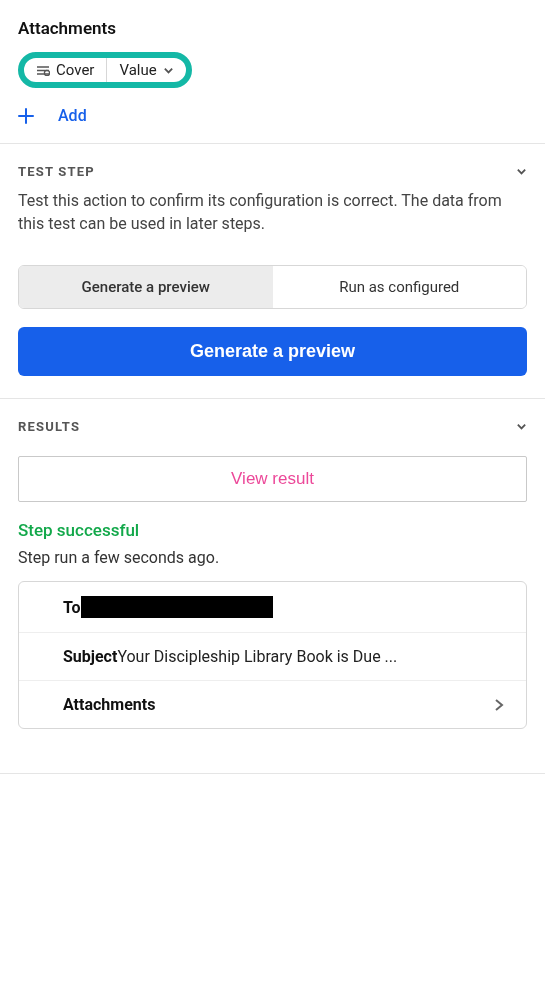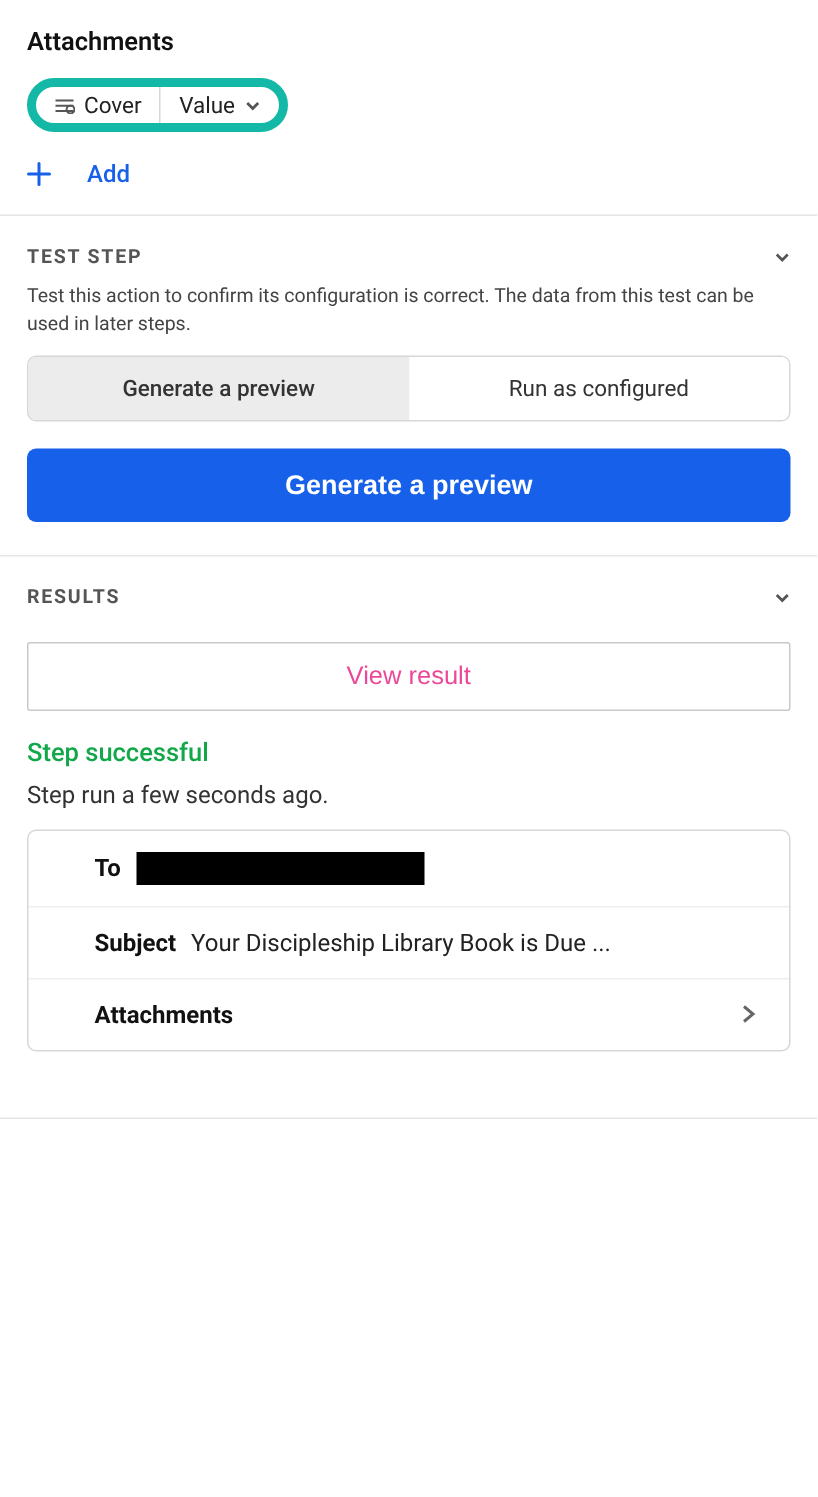--- a/index.html
+++ b/index.html
@@ -61,24 +61,24 @@
     margin-bottom: 10px;
   }
   .step-header-title {
     font-size: 13px;
     font-weight: 700;
     letter-spacing: 1.2px;
     color: #555;
     text-transform: uppercase;
   }
   .step-desc {
-    font-size: 13px;
+    font-size: 16px;
     line-height: 1.45;
     color: #444;
-    margin-bottom: 10px;
+    margin-bottom: 30px;
   }
   .seg-toggle {
     display: flex;
     border: 1px solid #d7d7d7;
     border-radius: 6px;
     overflow: hidden;
     margin-bottom: 18px;
   }
   .seg-btn {
     flex: 1;
@@ -136,21 +136,20 @@
     align-items: center;
     padding: 16px 22px;
     font-size: 17px;
     font-weight: 700;
     border-bottom: 1px solid #e5e5e5;
     cursor: pointer;
   }
   .input-row {
     display: flex;
     align-items: center;
-    gap: 10px;
     padding: 14px 22px 14px 44px;
     border-bottom: 1px solid #eee;
     font-size: 16px;
     white-space: nowrap;
     overflow: hidden;
   }
   .input-row:last-child { border-bottom: none; }
   .input-row.attach { justify-content: space-between; cursor: pointer; }
   .row-label { font-weight: 700; color: #111; flex-shrink: 0; }
   .row-value { color: #222; overflow: hidden; text-overflow: ellipsis; }

